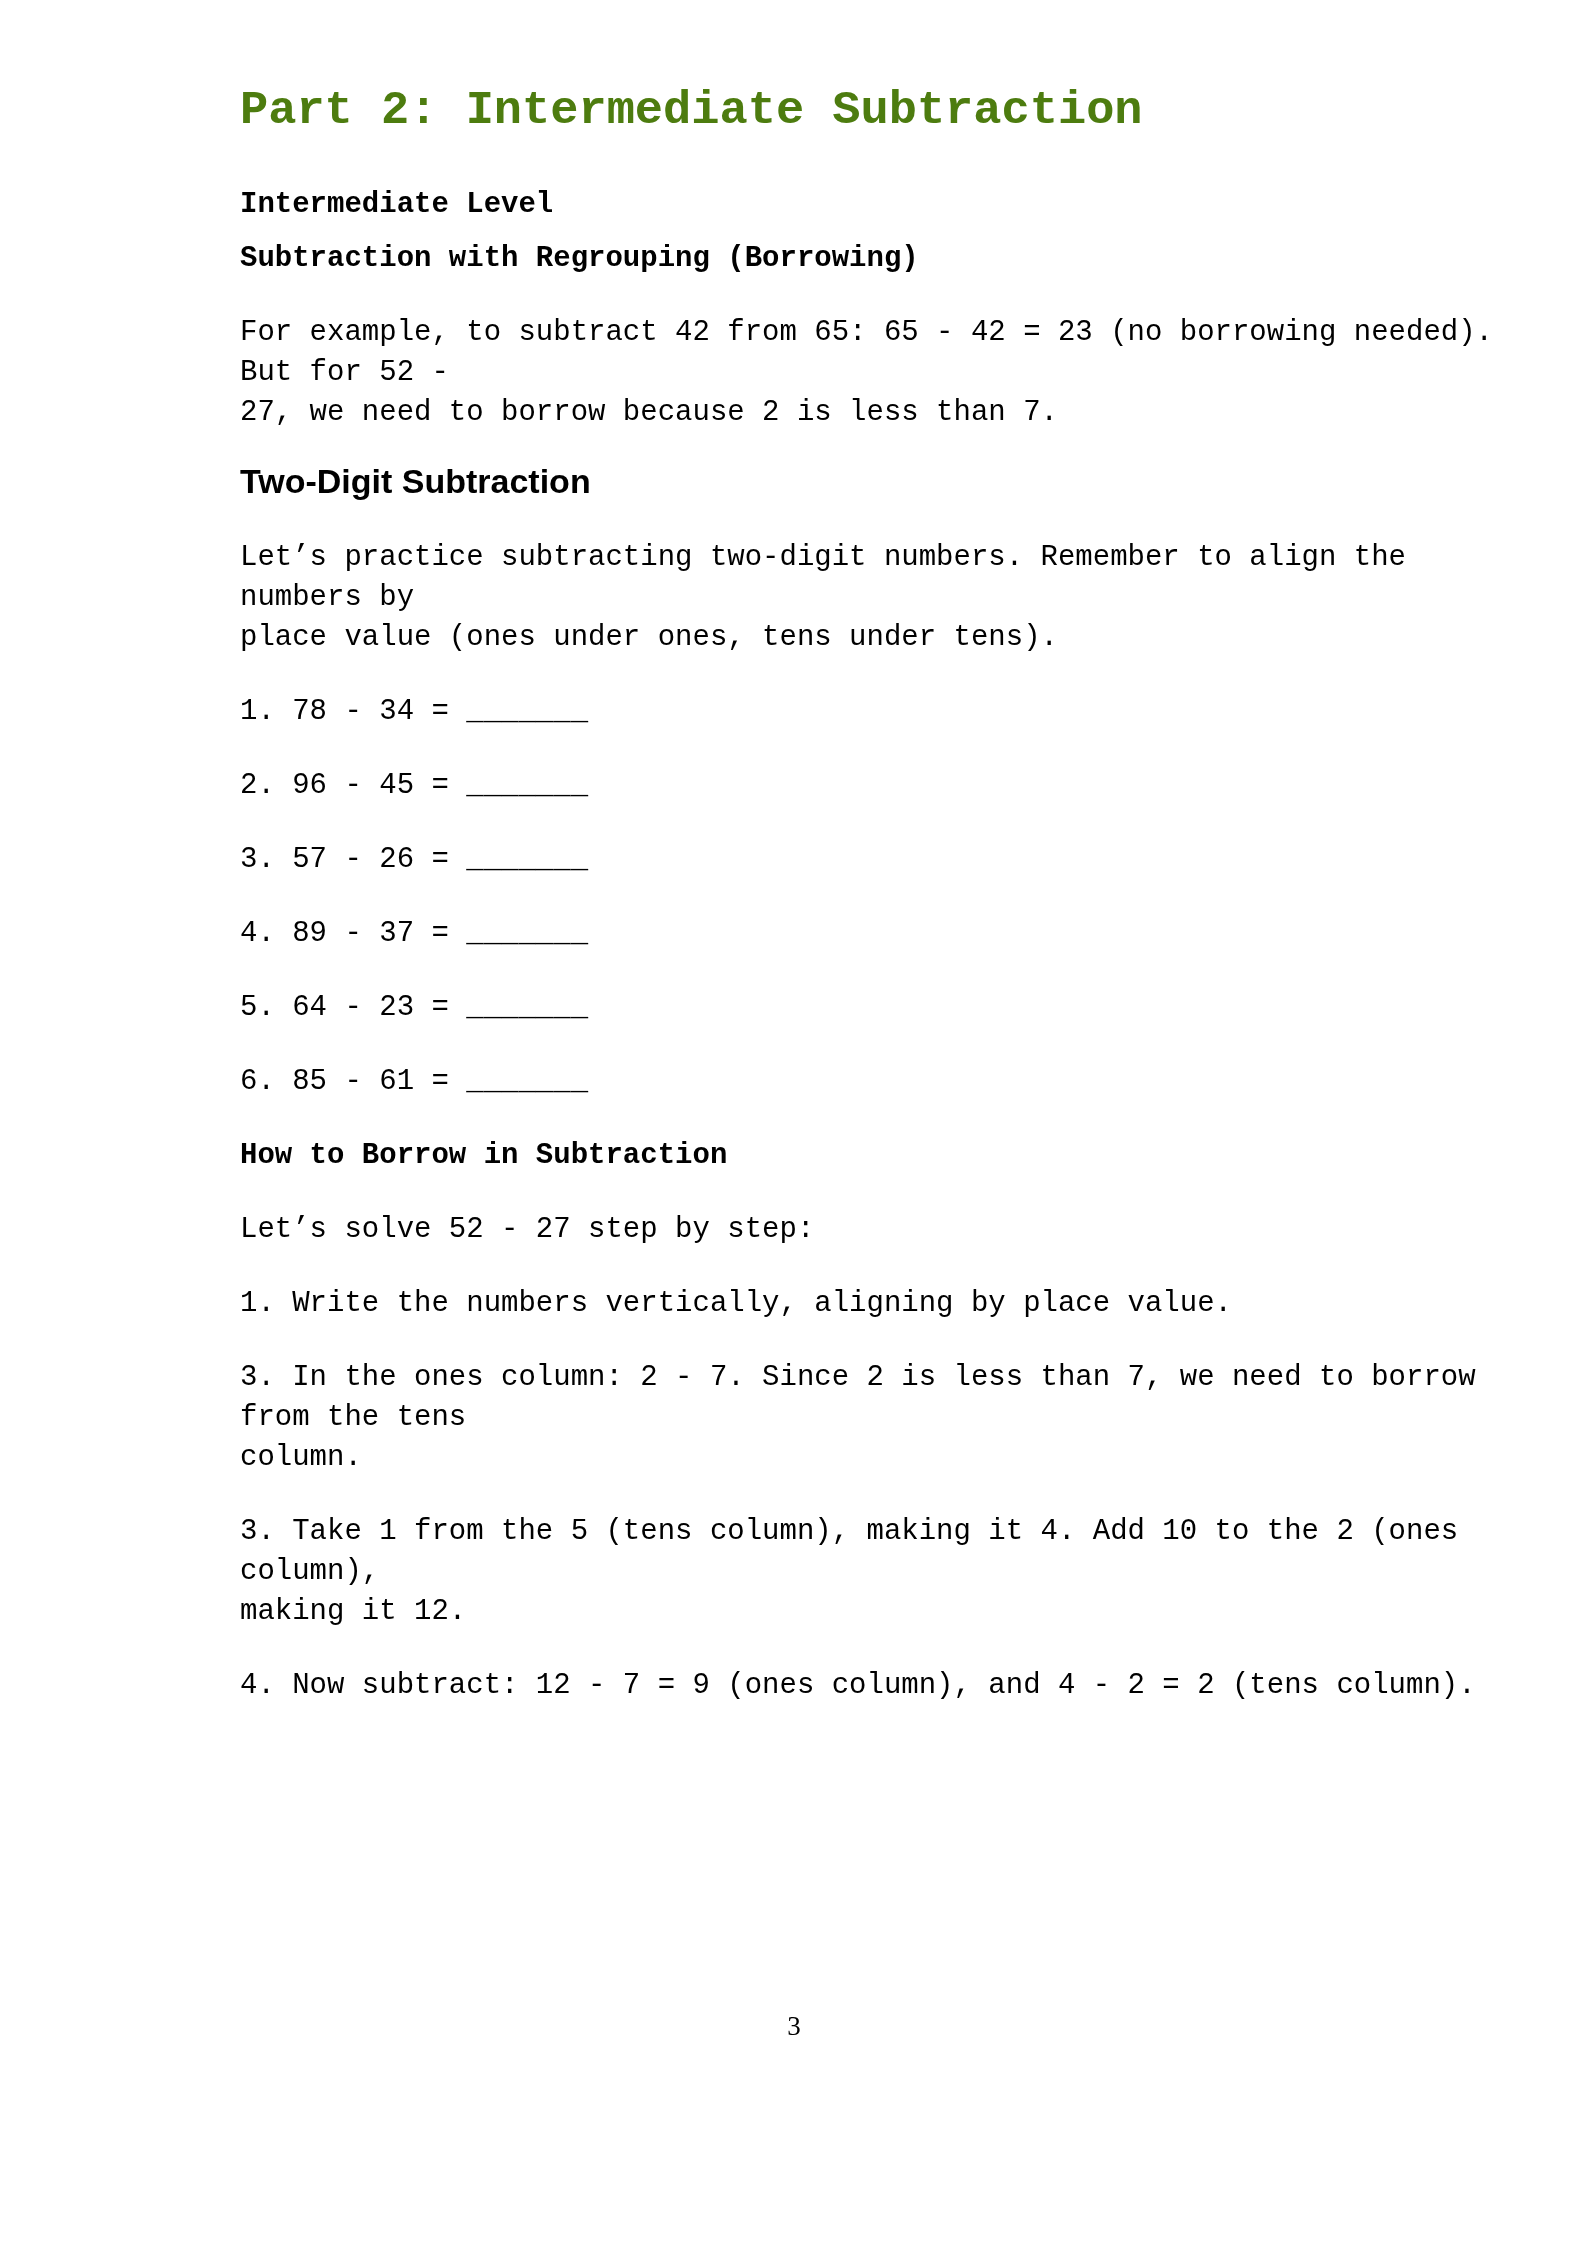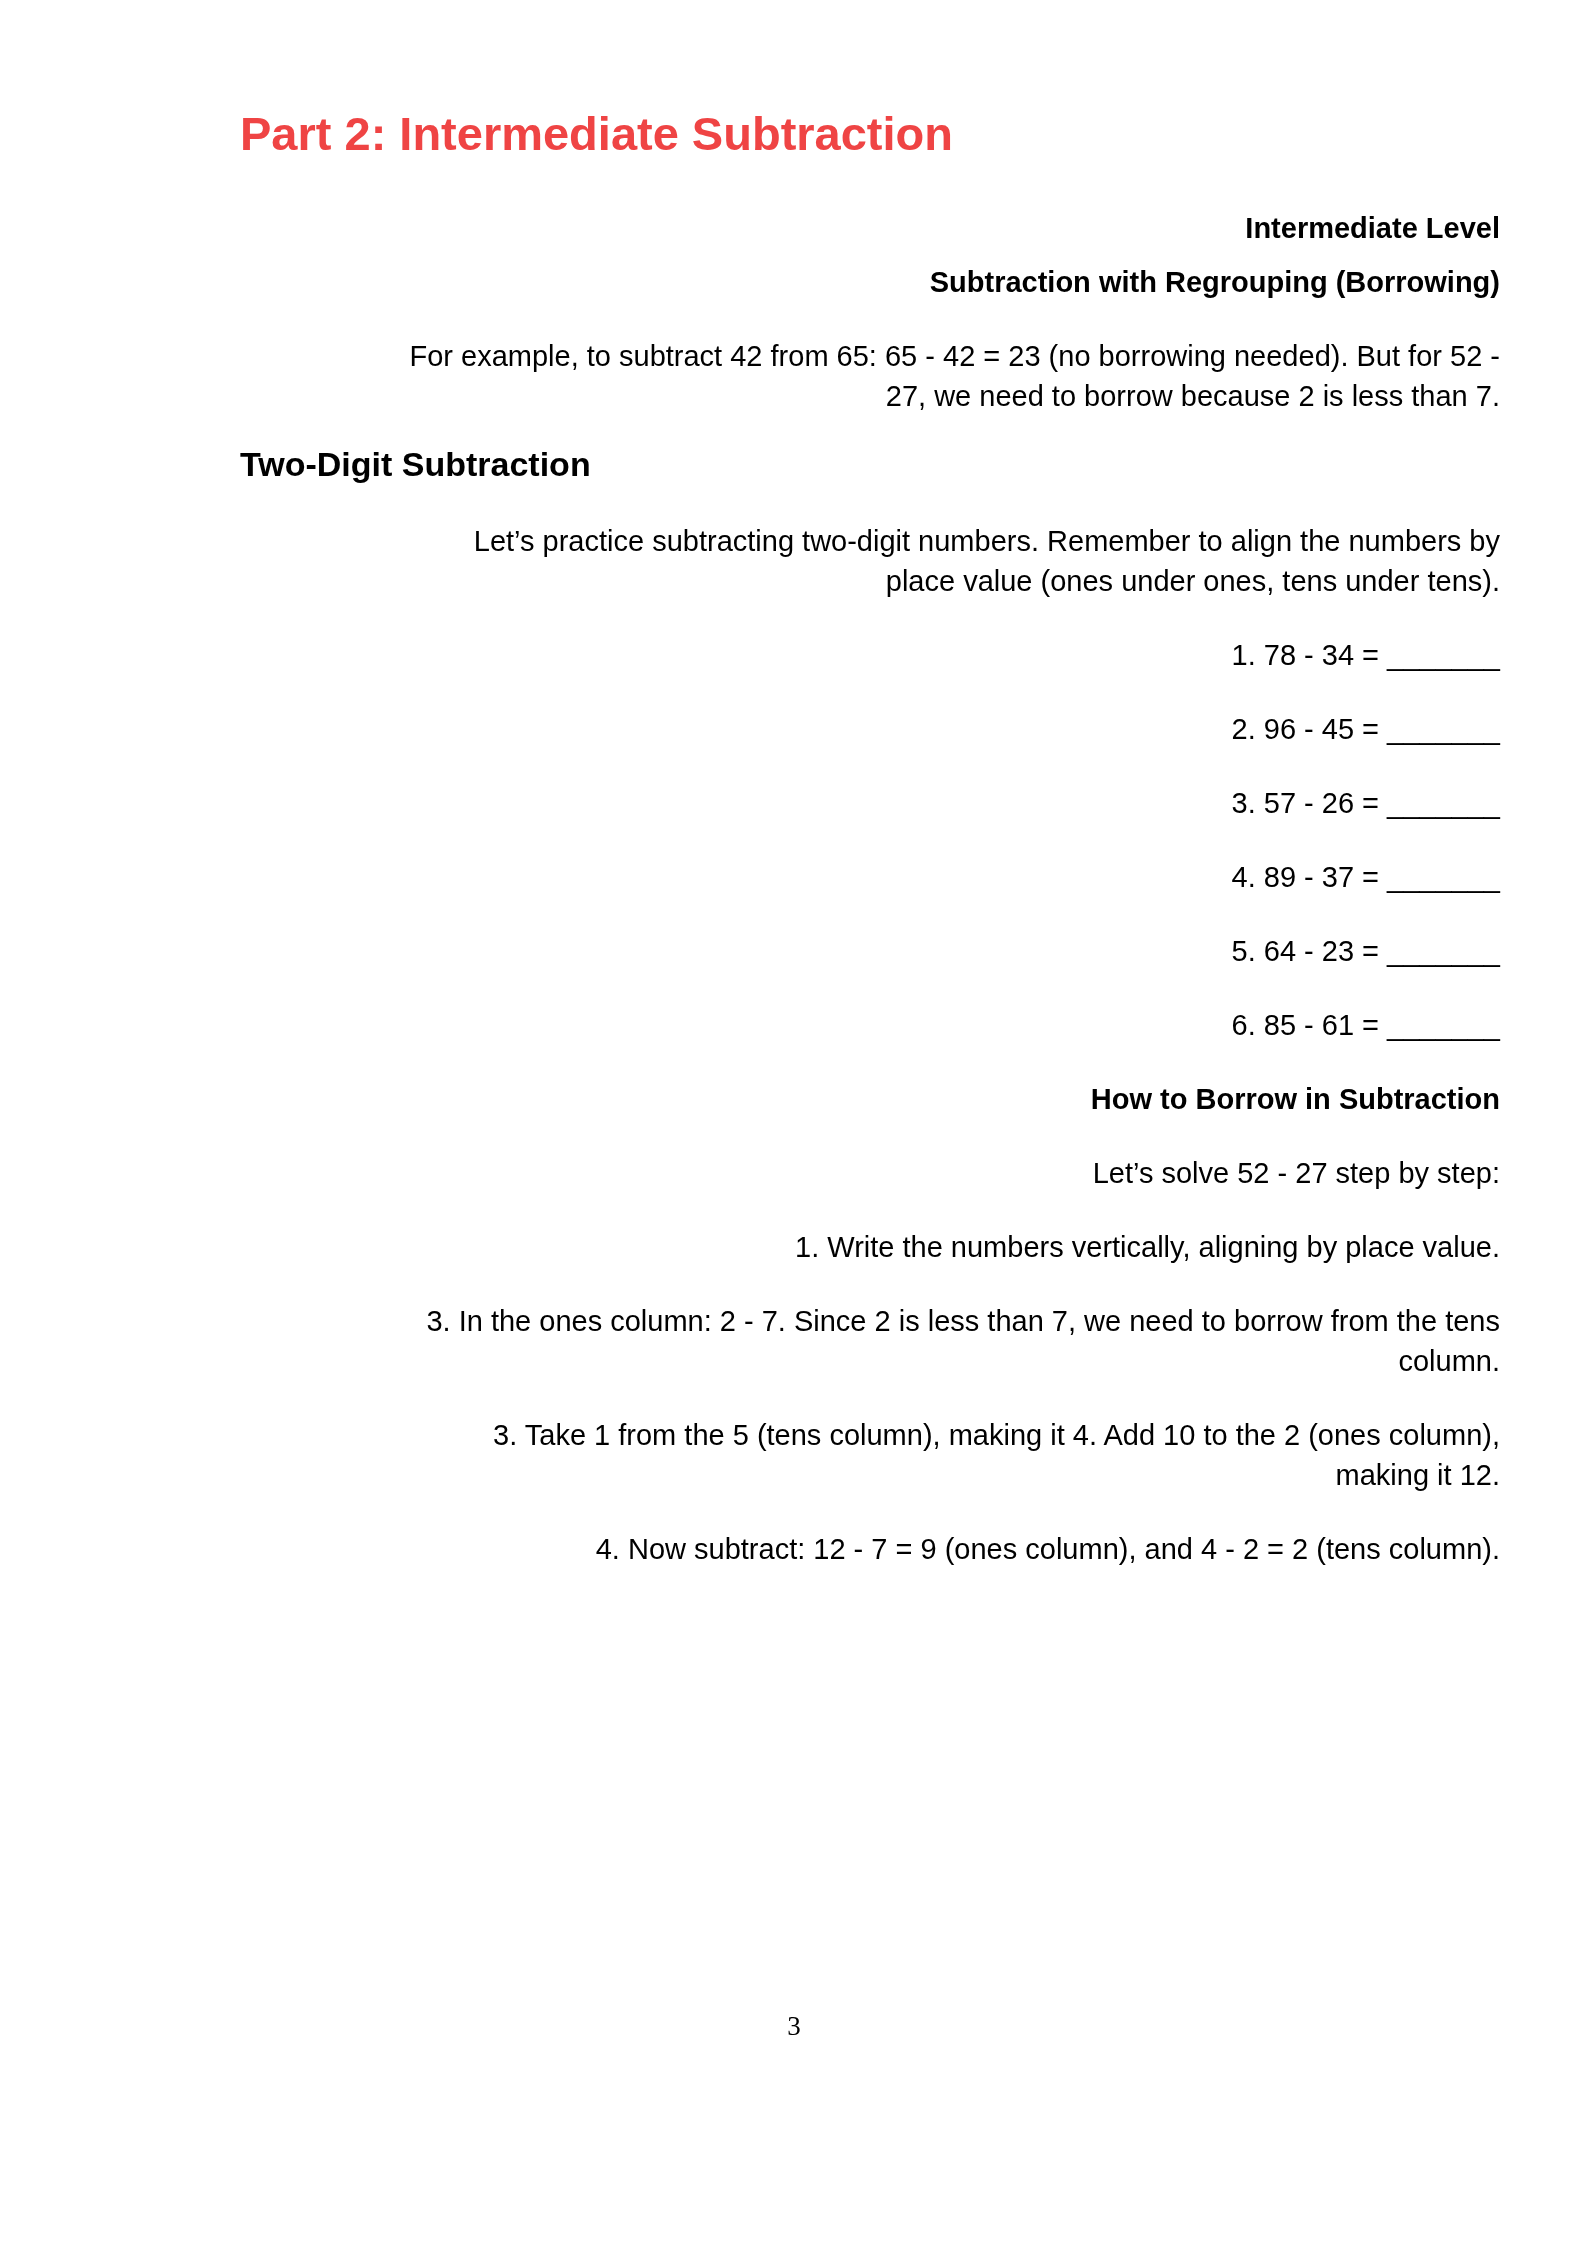--- a/index.html
+++ b/index.html
@@ -11,36 +11,35 @@
     color: #000000;
     overflow: hidden;
   }
   .content {
     position: absolute;
     left: 240px;
     top: 0;
     width: 1260px;
   }
   .doc-title {
-    margin: 106px 0 0 0;
-    font-family: Liberation Sans, sans-serif;
+    margin: 83px 0 0 0;
+    font-family: Liberation Mono, monospace;
     font-weight: bold;
     font-size: 47px;
     line-height: 56px;
-    color: #ef4444;
+    color: #4d7c0f;
     white-space: pre-line;
   }
   .body-text, .sub-heading, .problem, .step {
     margin: 34px 0 0 0;
-    font-family: Liberation Sans, sans-serif;
+    font-family: Liberation Mono, monospace;
     font-size: 29px;
     line-height: 40px;
     color: #000000;
     white-space: pre-line;
-    text-align: right;
   }
   .sub-heading { font-weight: bold; }
   .first-after-title { margin-top: 46px; }
   .section-heading {
     margin: 25px 0 0 0;
     font-family: Liberation Sans, sans-serif;
     font-weight: bold;
     font-size: 34px;
     line-height: 46px;
     color: #000000;

